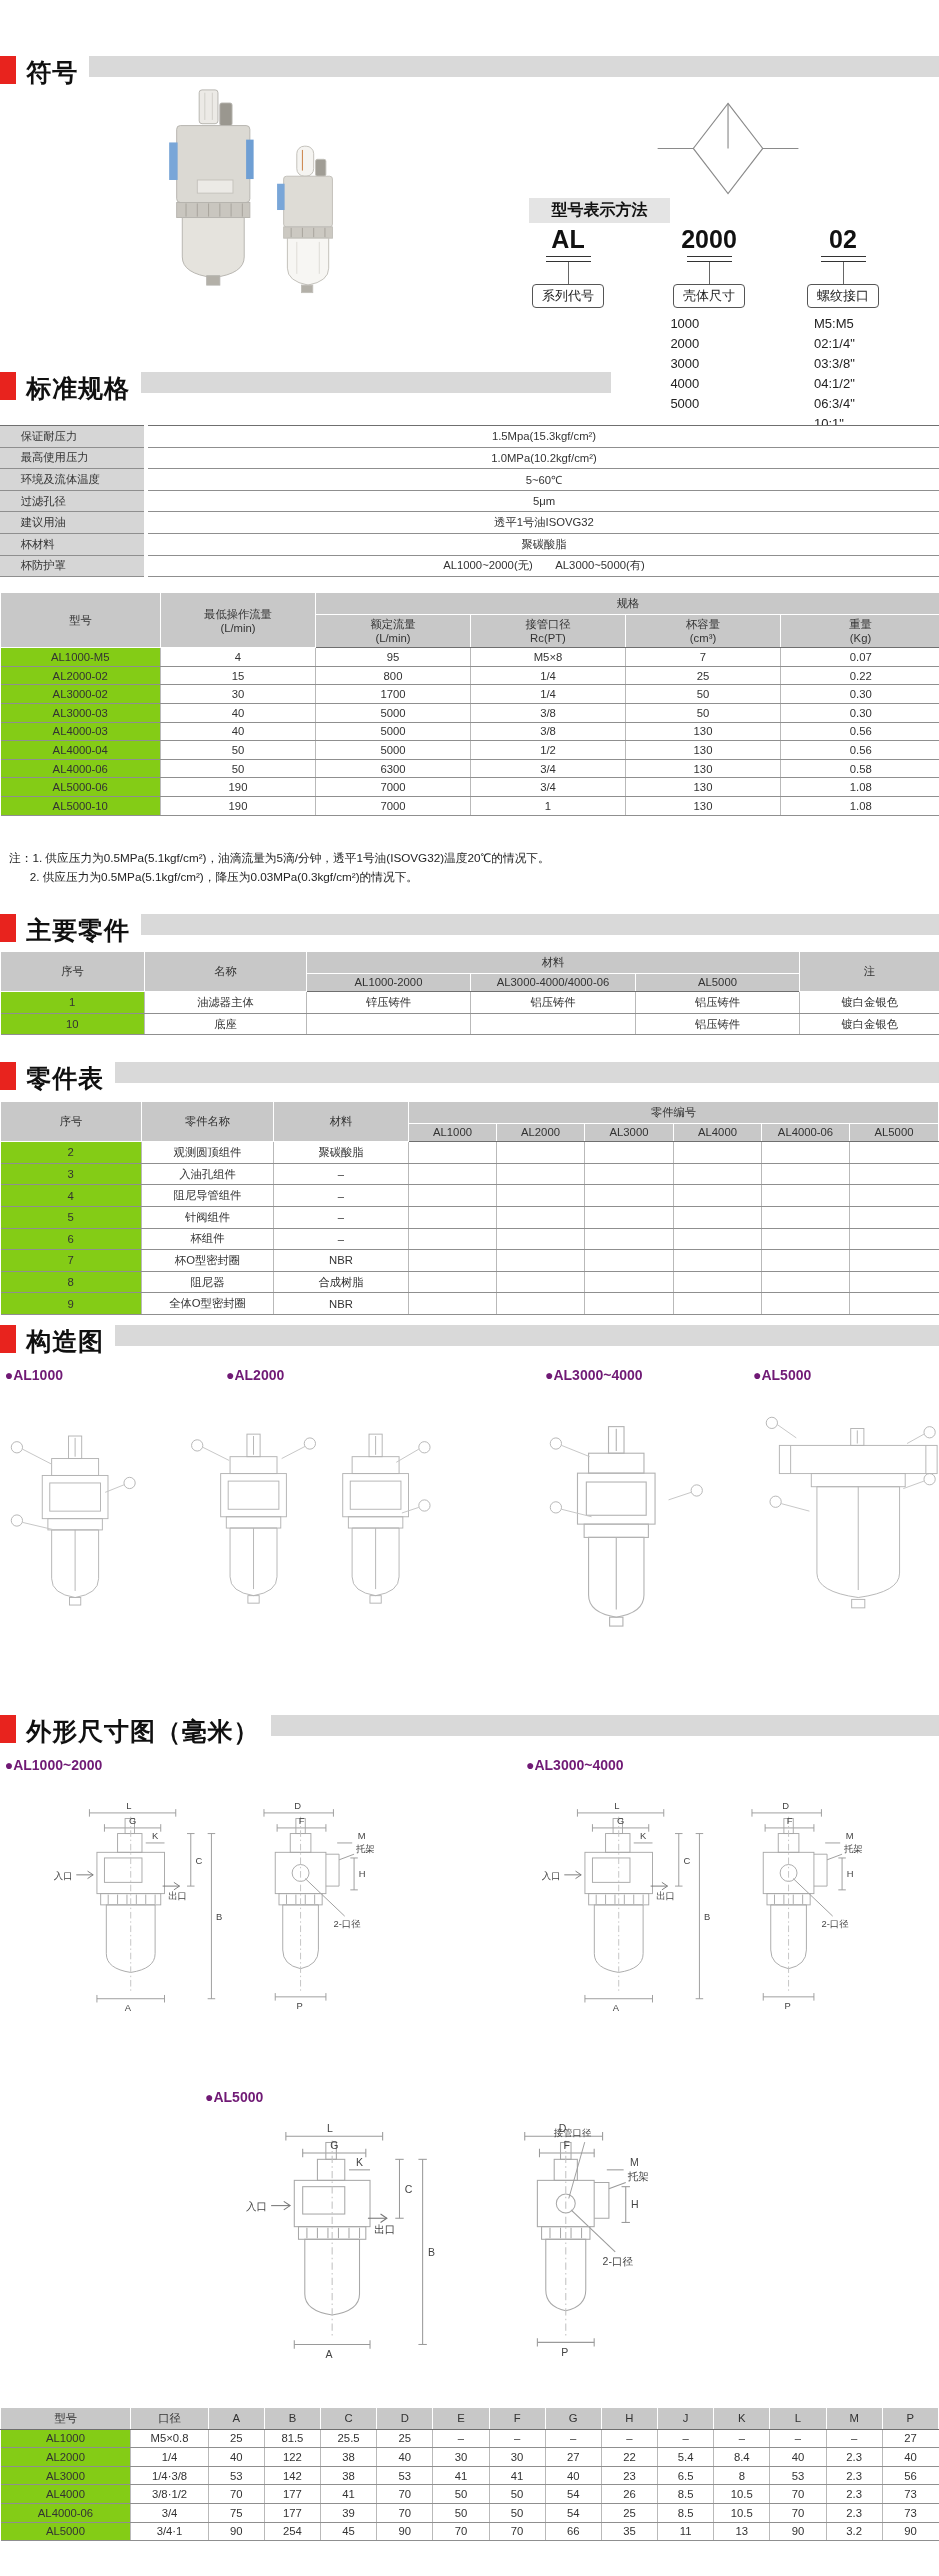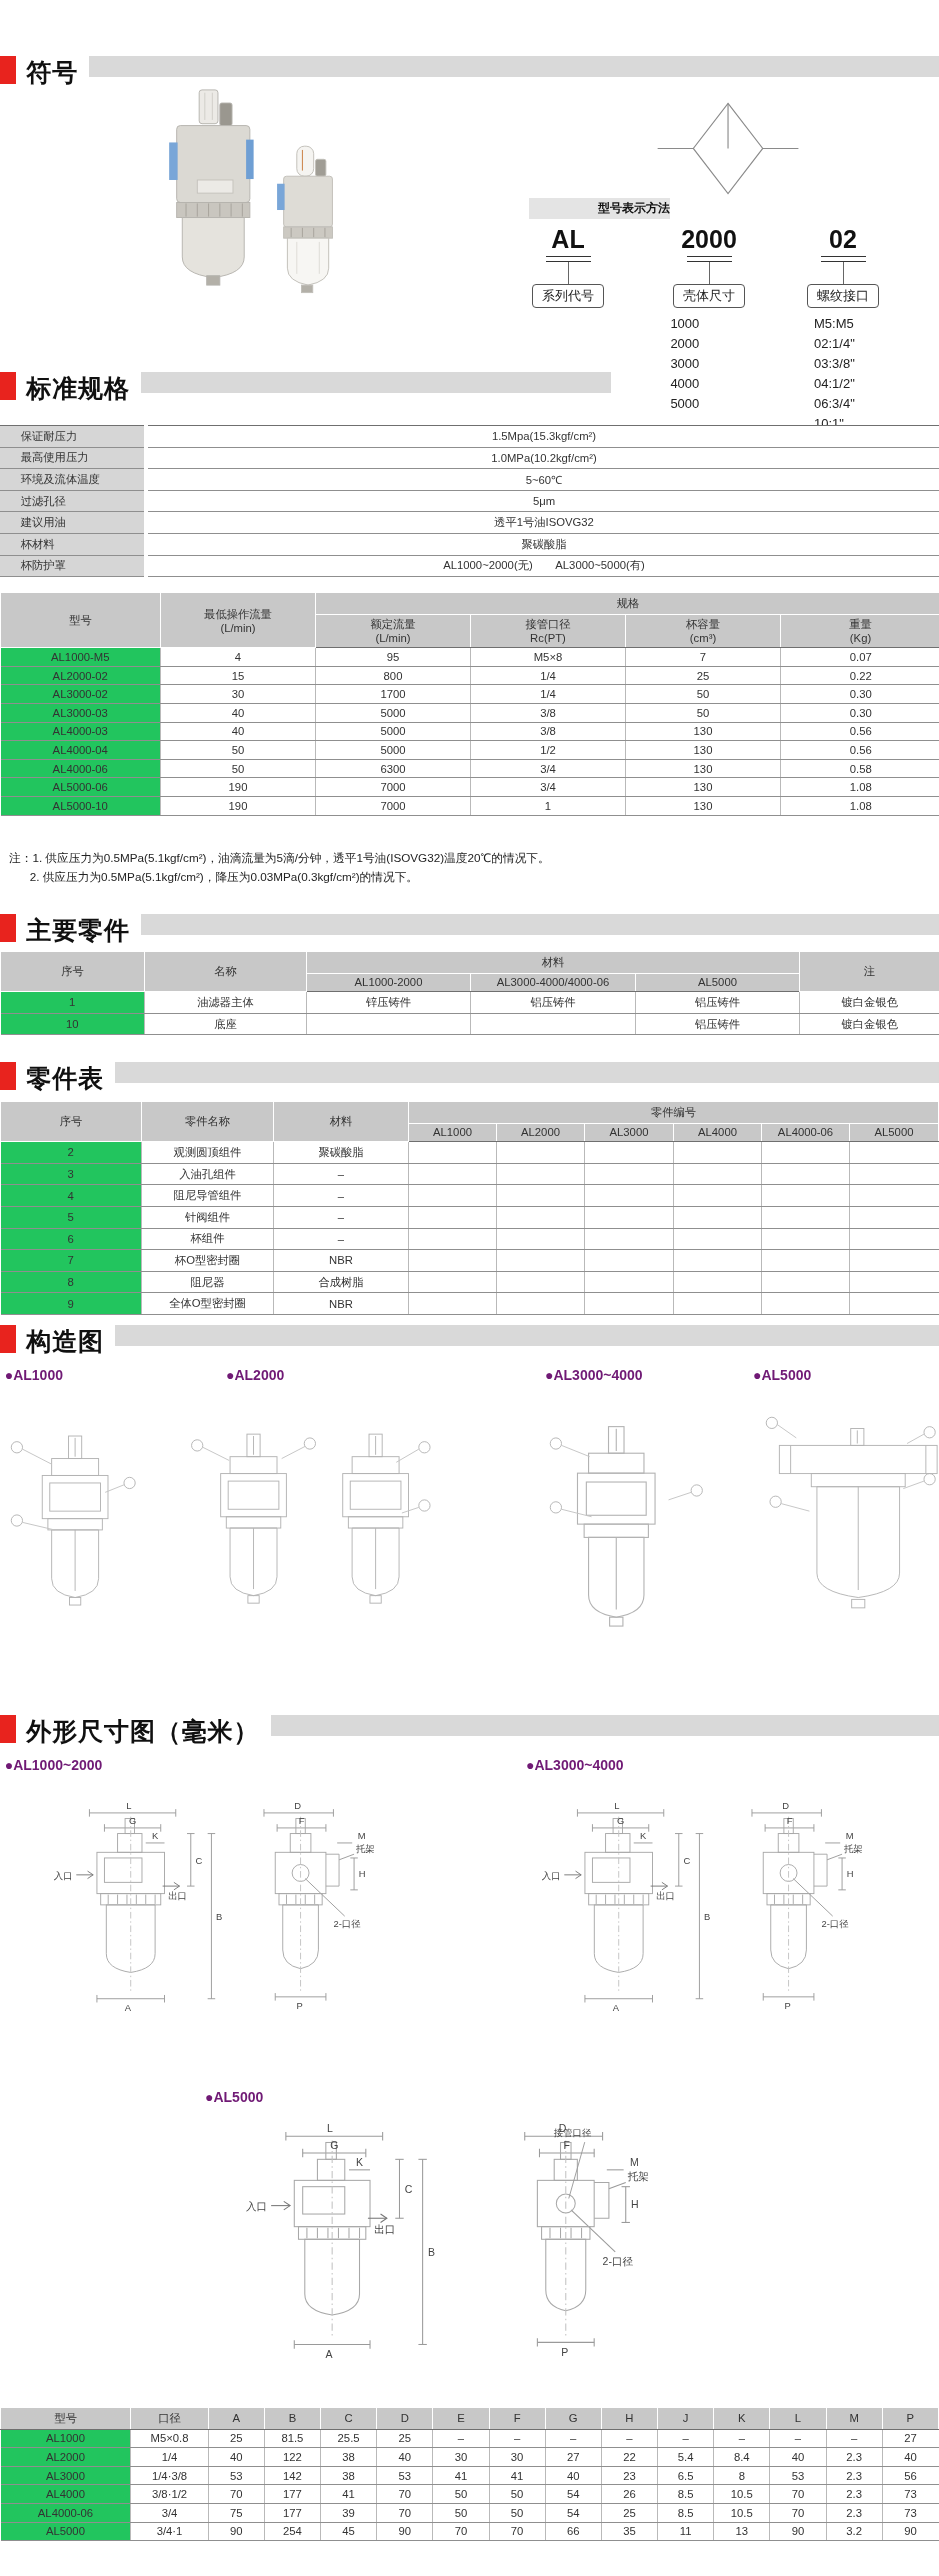--- a/index.html
+++ b/index.html
@@ -8,36 +8,36 @@
 
   
   .sec{position:absolute;left:0;width:939px;display:flex;align-items:flex-start;height:30px;}
   .red{width:16px;height:28px;background:#e8231e;flex:0 0 auto;}
   .st{font-size:25px;font-weight:bold;color:#101010;white-space:nowrap;margin-left:10.3px;letter-spacing:0.9px;}
   .bar{height:20.7px;background:#d9d9d9;flex:1;margin-left:11.3px;}
   .sec.short .bar{flex:0 0 470px;}
 
   
   .mm-title{position:absolute;left:529px;top:198px;width:141px;background:#e4e4e4;
-    font-size:12px;font-weight:bold;text-align:right;padding:1.9px 0;color:#111;}
+    font-size:16px;font-weight:bold;text-align:center;padding:1.9px 0;color:#111;}
   .dcol{position:absolute;top:225px;width:126px;text-align:center;}
   .code{font-size:25px;font-weight:bold;color:#111;}
   .dbl{width:45px;height:3.8px;border-top:0.9px solid #333;border-bottom:0.9px solid #333;margin:1.9px auto 0;}
   .conn{width:0.9px;height:22.5px;background:#666;margin:0 auto;}
   .obox{display:inline-block;border:0.9px solid #555;border-radius:4px;padding:1.9px 9.4px;font-size:13px;color:#222;}
   .opts{text-align:left;padding-left:24.4px;margin-top:5.6px;font-size:13px;line-height:20px;color:#222;}
   .opts.o3{padding-left:34px;}
 
   
   .tblbox{position:absolute;}
   .tblbox table{border-collapse:collapse;table-layout:fixed;width:100%;font-size:11.3px;color:#333;text-align:center;}
   .tblbox th{background:#c8c8c8;border:0.9px solid #fff;font-weight:normal;padding:2.8px 1.9px;white-space:pre-line;color:#333;}
   .tblbox thead tr:last-child th{border-bottom:0.9px solid #6f6f6f;}
   .tblbox td{border-bottom:0.9px solid #8f8f8f;border-left:0.9px solid #b9b9b9;padding:2.8px 1.9px;background:#fff;}
-  .tblbox td:first-child{background:#22c55e;border-left:none;}
+  .tblbox td:first-child{background:#84cc16;border-left:none;}
   .tblbox tbody tr:first-child td{border-top:0.9px solid #6f6f6f;}
 
   
   .plain td:first-child{background:#d6d6d6;text-align:left;padding-left:20.7px;border-right:4.7px solid #fff;}
   .plain td{border-left:none;}
 
   .notes{position:absolute;left:9px;top:848px;font-size:11.7px;color:#222;line-height:19px;}
   .notes .n2{padding-left:20.7px;}
 
   .dlabel{position:absolute;font-size:14px;font-weight:bold;color:#701a75;white-space:nowrap;}

